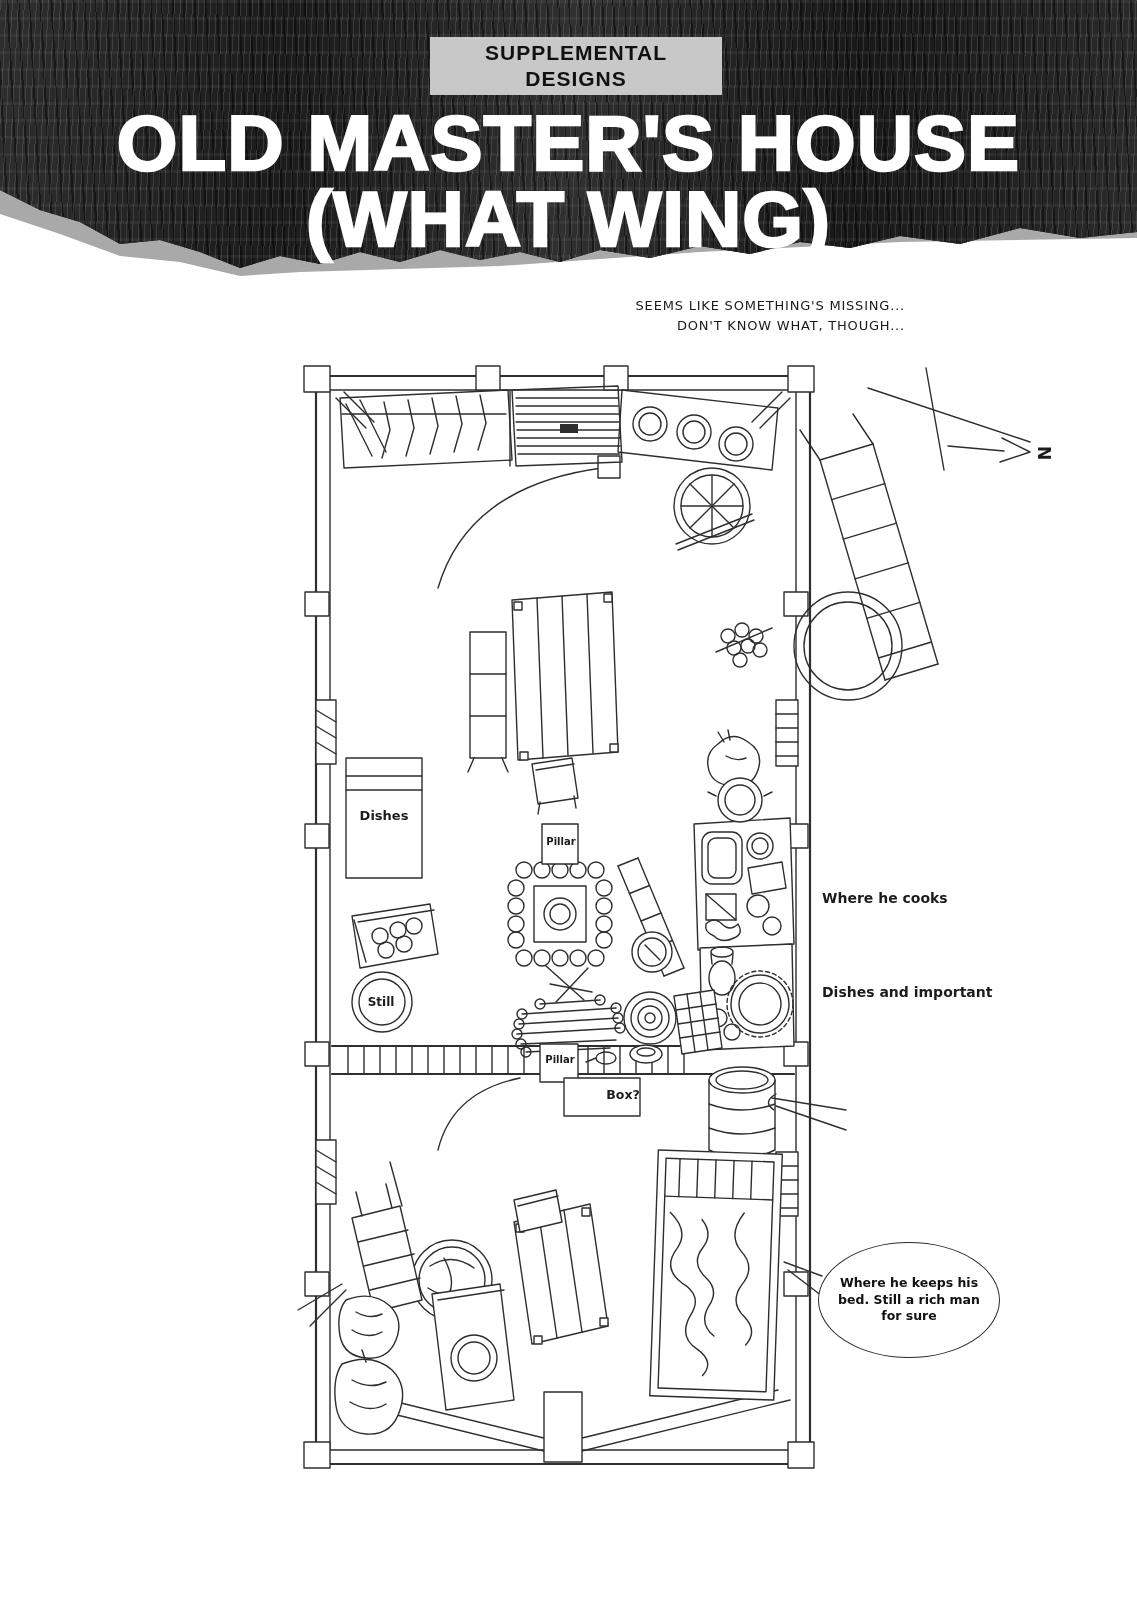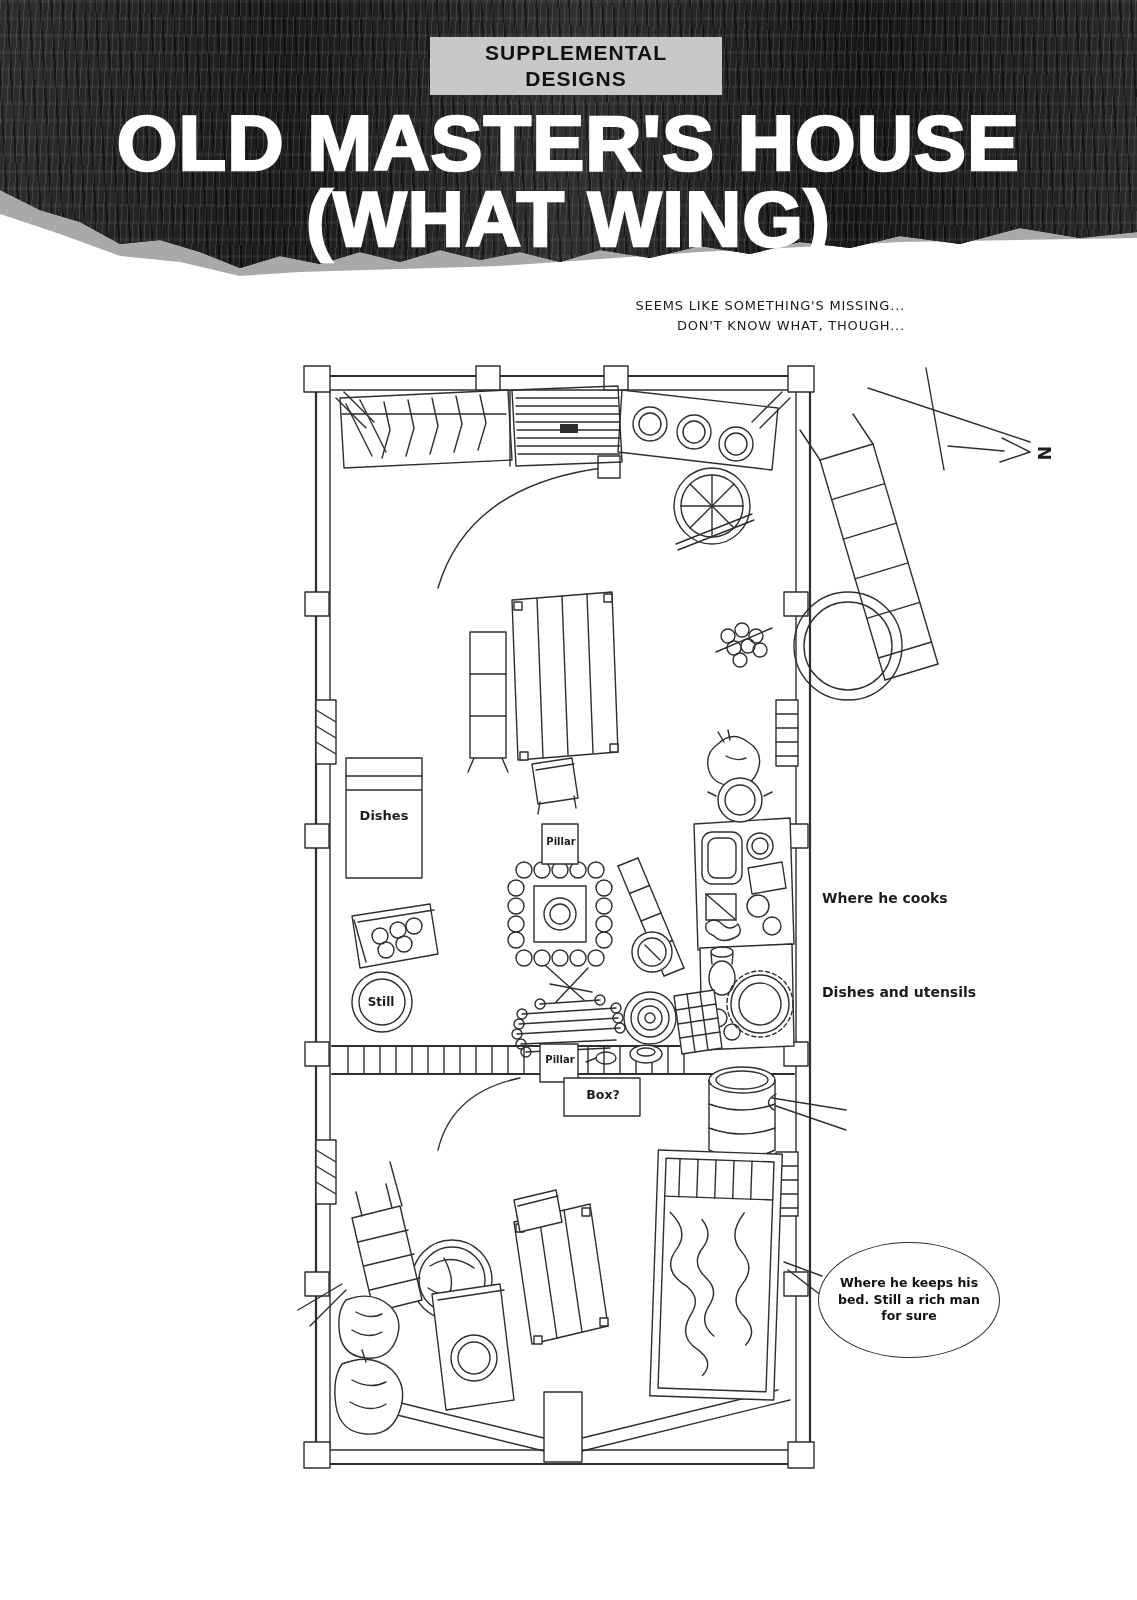--- a/index.html
+++ b/index.html
@@ -479,22 +479,22 @@
         <path d="M822 1296 L788 1270"></path>
       <path d="M298 1310 L342 1284"></path>
         <path d="M310 1326 L346 1290"></path>
     </g>
   </svg>
 
   <div class="lbl planlbl" style="left:350px;top:808px;width:68px;font-size:13px;">Dishes</div>
   <div class="lbl planlbl" style="left:542px;top:836px;width:38px;font-size:10px;">Pillar</div>
   <div class="lbl planlbl" style="left:350px;top:995px;width:62px;font-size:12px;">Still</div>
   <div class="lbl planlbl" style="left:540px;top:1054px;width:40px;font-size:10px;">Pillar</div>
-  <div class="lbl planlbl" style="left:566px;top:1087px;width:74px;font-size:12.5px;">Box?</div>
+  <div class="lbl planlbl" style="left:586px;top:1087px;width:74px;font-size:12.5px;">Box?</div>
 
   <div class="lbl ann" style="left:822px;top:874px;margin-top:16px;">Where he cooks</div>
-  <div class="lbl ann" style="left:822px;top:984px;">Dishes and utensils</div>
+  <div class="lbl ann" style="left:822px;top:984px;">Dishes and important</div>
 
   <div class="bubble" style="left:818px;top:1242px;width:164px;height:98px;">Where he keeps his
 bed. Still a rich man
 for sure</div>
 
 </div>
 
 </body></html>

